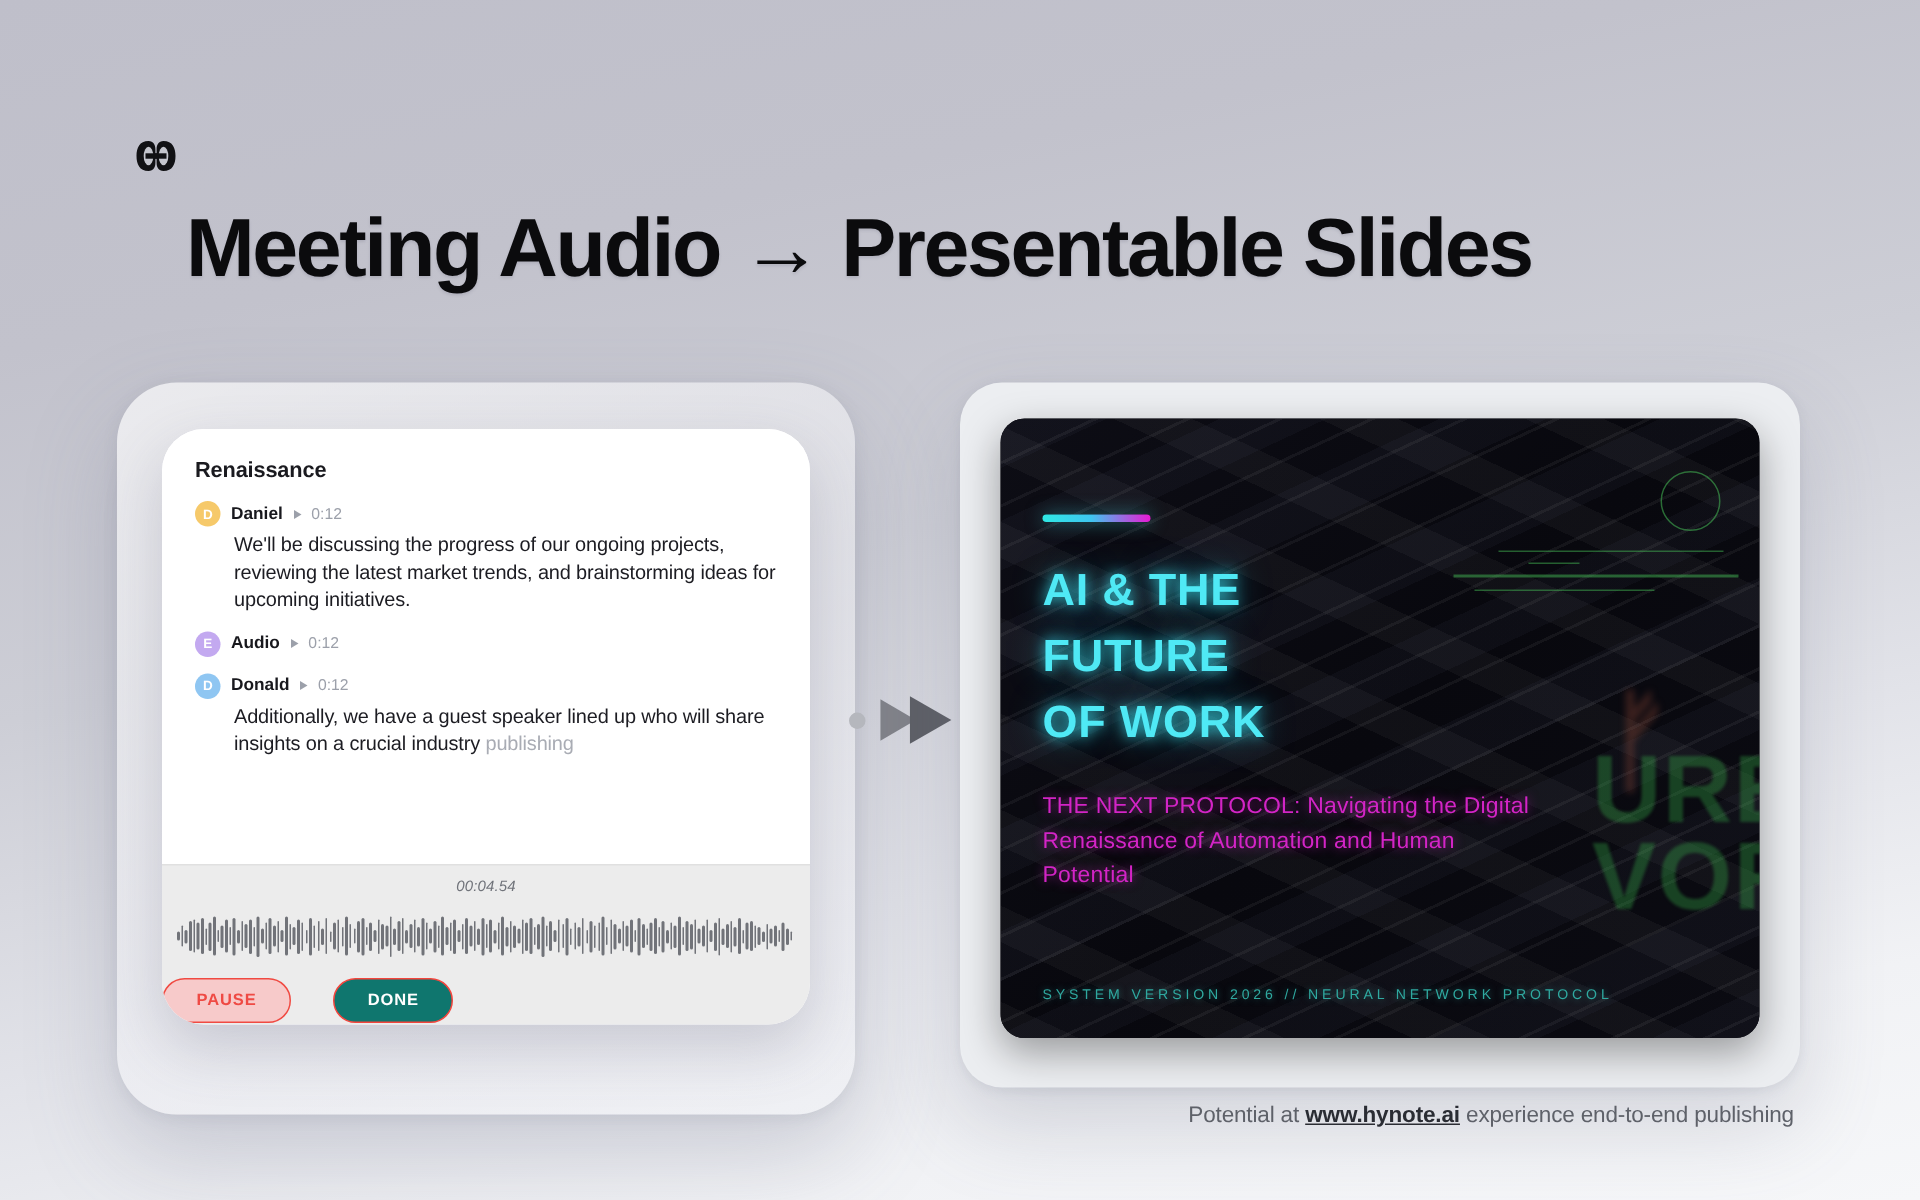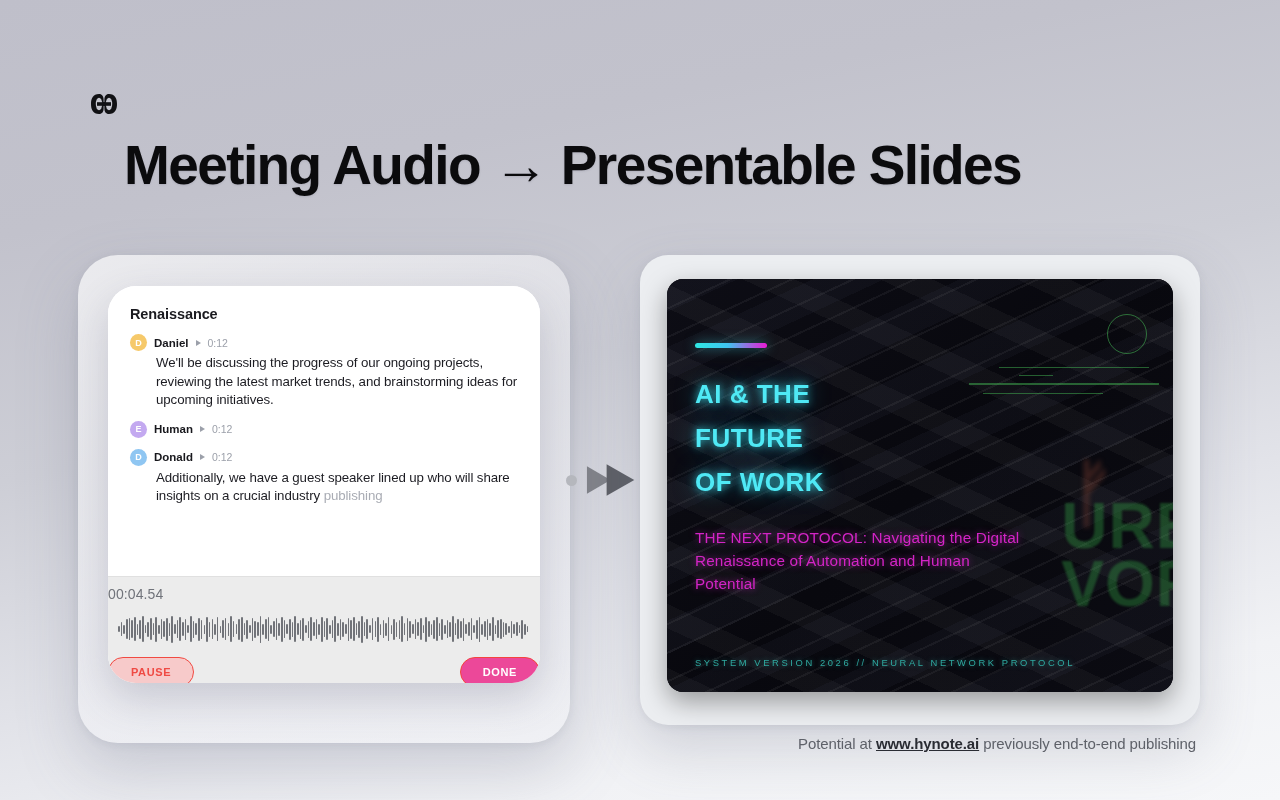--- a/index.html
+++ b/index.html
@@ -49,30 +49,30 @@
   .play-tri {
     width:0;height:0;border-left:5px solid #9ca0aa;
     border-top:3.5px solid transparent;border-bottom:3.5px solid transparent;
   }
   .ts { font-size:10.5px; color:#9ca0aa; }
   .utt-body { font-size:13.3px; line-height:18.6px; color:#1c1c22; padding-left:26px; letter-spacing:-.1px; }
   .utt-body .dim { color:#a9acb4; }
 
   
   .player { height:107px; background:#ececec; border-top:1px solid #e0e0e0; padding-top:9px; }
-  .timer { font-size:14px; color:#70737a; letter-spacing:.1px; }
+  .timer { text-align:center; font-size:10px; color:#70737a; letter-spacing:.1px;font-style:italic; }
   .wave { height:36px; margin:9px 10px 0 10px; display:flex; align-items:center; justify-content:space-between; }
   .wave i { display:block; width:1.6px; background:#717379; border-radius:1px; }
-  .btn-row { display:flex; justify-content:space-between; gap:14px; margin-top:10px; }
+  .btn-row { display:flex; justify-content:flex-start; gap:28px; margin-top:10px; }
   .btn {
     border-radius:999px; font-size:11px; font-weight:700; letter-spacing:.6px;
     padding:8px 22px; border:1.6px solid #f04a42; cursor:pointer;
   }
   .btn-pause { background:#f7caca; color:#ef4a44; }
-  .btn-done  { background:#ec4899; color:#fff; border-color:#f4453d; }
+  .btn-done  { background:#0f766e; color:#fff; border-color:#f4453d; }
 
   
   .arrow-wrap { position:absolute; left:566px; top:460px; width:72px; height:40px; display:flex; align-items:center; gap:6px; }
   .dot { width:11px; height:11px; border-radius:50%; background:#b5b7bd; }
 
   
   .right-frame {
     position:absolute; left:640px; top:255px; width:560px; height:470px;
     border-radius:28px; background:#eceef1;
     box-shadow:0 24px 56px rgba(110,112,135,.24), 0 2px 8px rgba(110,112,135,.12);
@@ -101,21 +101,21 @@
     border:1.6px solid rgba(70,190,85,.55); border-radius:50%;
   }
   .deco-l { position:absolute; height:1.4px; background:rgba(70,190,85,.48); }
   .glyph {
     position:absolute; right:58px; top:172px; font-size:74px; font-weight:800;
     color:rgba(190,95,70,.28); filter:blur(2.4px);
   }
   .slide-inner { position:absolute; inset:0; padding:64px 34px 0 28px; }
   .accent-bar { width:72px; height:5px; border-radius:3px; background:linear-gradient(90deg,#2fe9e4,#3fc6f0 45%,#e81ad4); box-shadow:0 0 12px rgba(70,220,230,.55); }
   .slide-title {
-    margin-top:24px; font-size:26px; font-weight:700; line-height:44px;
+    margin-top:24px; font-size:30px; font-weight:700; line-height:44px;
     letter-spacing:.5px; color:#4fe9f5;
     text-shadow:0 0 9px rgba(60,230,245,.85),0 0 22px rgba(50,210,235,.55);
   }
   .slide-sub {
     margin-top:22px; font-size:15.3px; line-height:23px; max-width:340px;
     color:#d324c6; letter-spacing:.15px;
     text-shadow:0 0 7px rgba(220,40,200,.6);
   }
   .slide-foot {
     position:absolute; left:28px; bottom:24px;
@@ -159,21 +159,21 @@
         <span class="sp-name">Daniel</span>
         <span class="play-tri"></span>
         <span class="ts">0:12</span>
       </div>
       <div class="utt-body"><span>We'll be discussing the progress of our ongoing projects, reviewing the latest market trends, and brainstorming ideas for upcoming initiatives.</span></div>
     </div>
 
     <div class="utt">
       <div class="utt-head">
         <span class="avatar" style="background:#c3a9f0">E</span>
-        <span class="sp-name">Human</span>
+        <span class="sp-name">Audio</span>
         <span class="play-tri"></span>
         <span class="ts">0:12</span>
       </div>
     </div>
 
     <div class="utt">
       <div class="utt-head">
         <span class="avatar" style="background:#8fc6f2">D</span>
         <span class="sp-name">Donald</span>
         <span class="play-tri"></span>
@@ -371,14 +371,14 @@
 
   <div class="slide-inner">
     <div class="accent-bar"></div>
     <div class="slide-title" id="slideTitle">AI &amp; THE<br>FUTURE<br>OF WORK</div>
     <div class="slide-sub">THE NEXT PROTOCOL: Navigating the Digital Renaissance of Automation and Human Potential</div>
   </div>
   <div class="slide-foot">SYSTEM VERSION 2026 // NEURAL NETWORK PROTOCOL</div>
 </div>
 
 <div class="footer">
-  <span>Potential at </span><a href="#">www.hynote.ai</a><span> previously end-to-end publishing</span>
+  <span>Potential at </span><a href="#">www.hynote.ai</a><span> experience end-to-end publishing</span>
 </div>
 
 </body></html>

